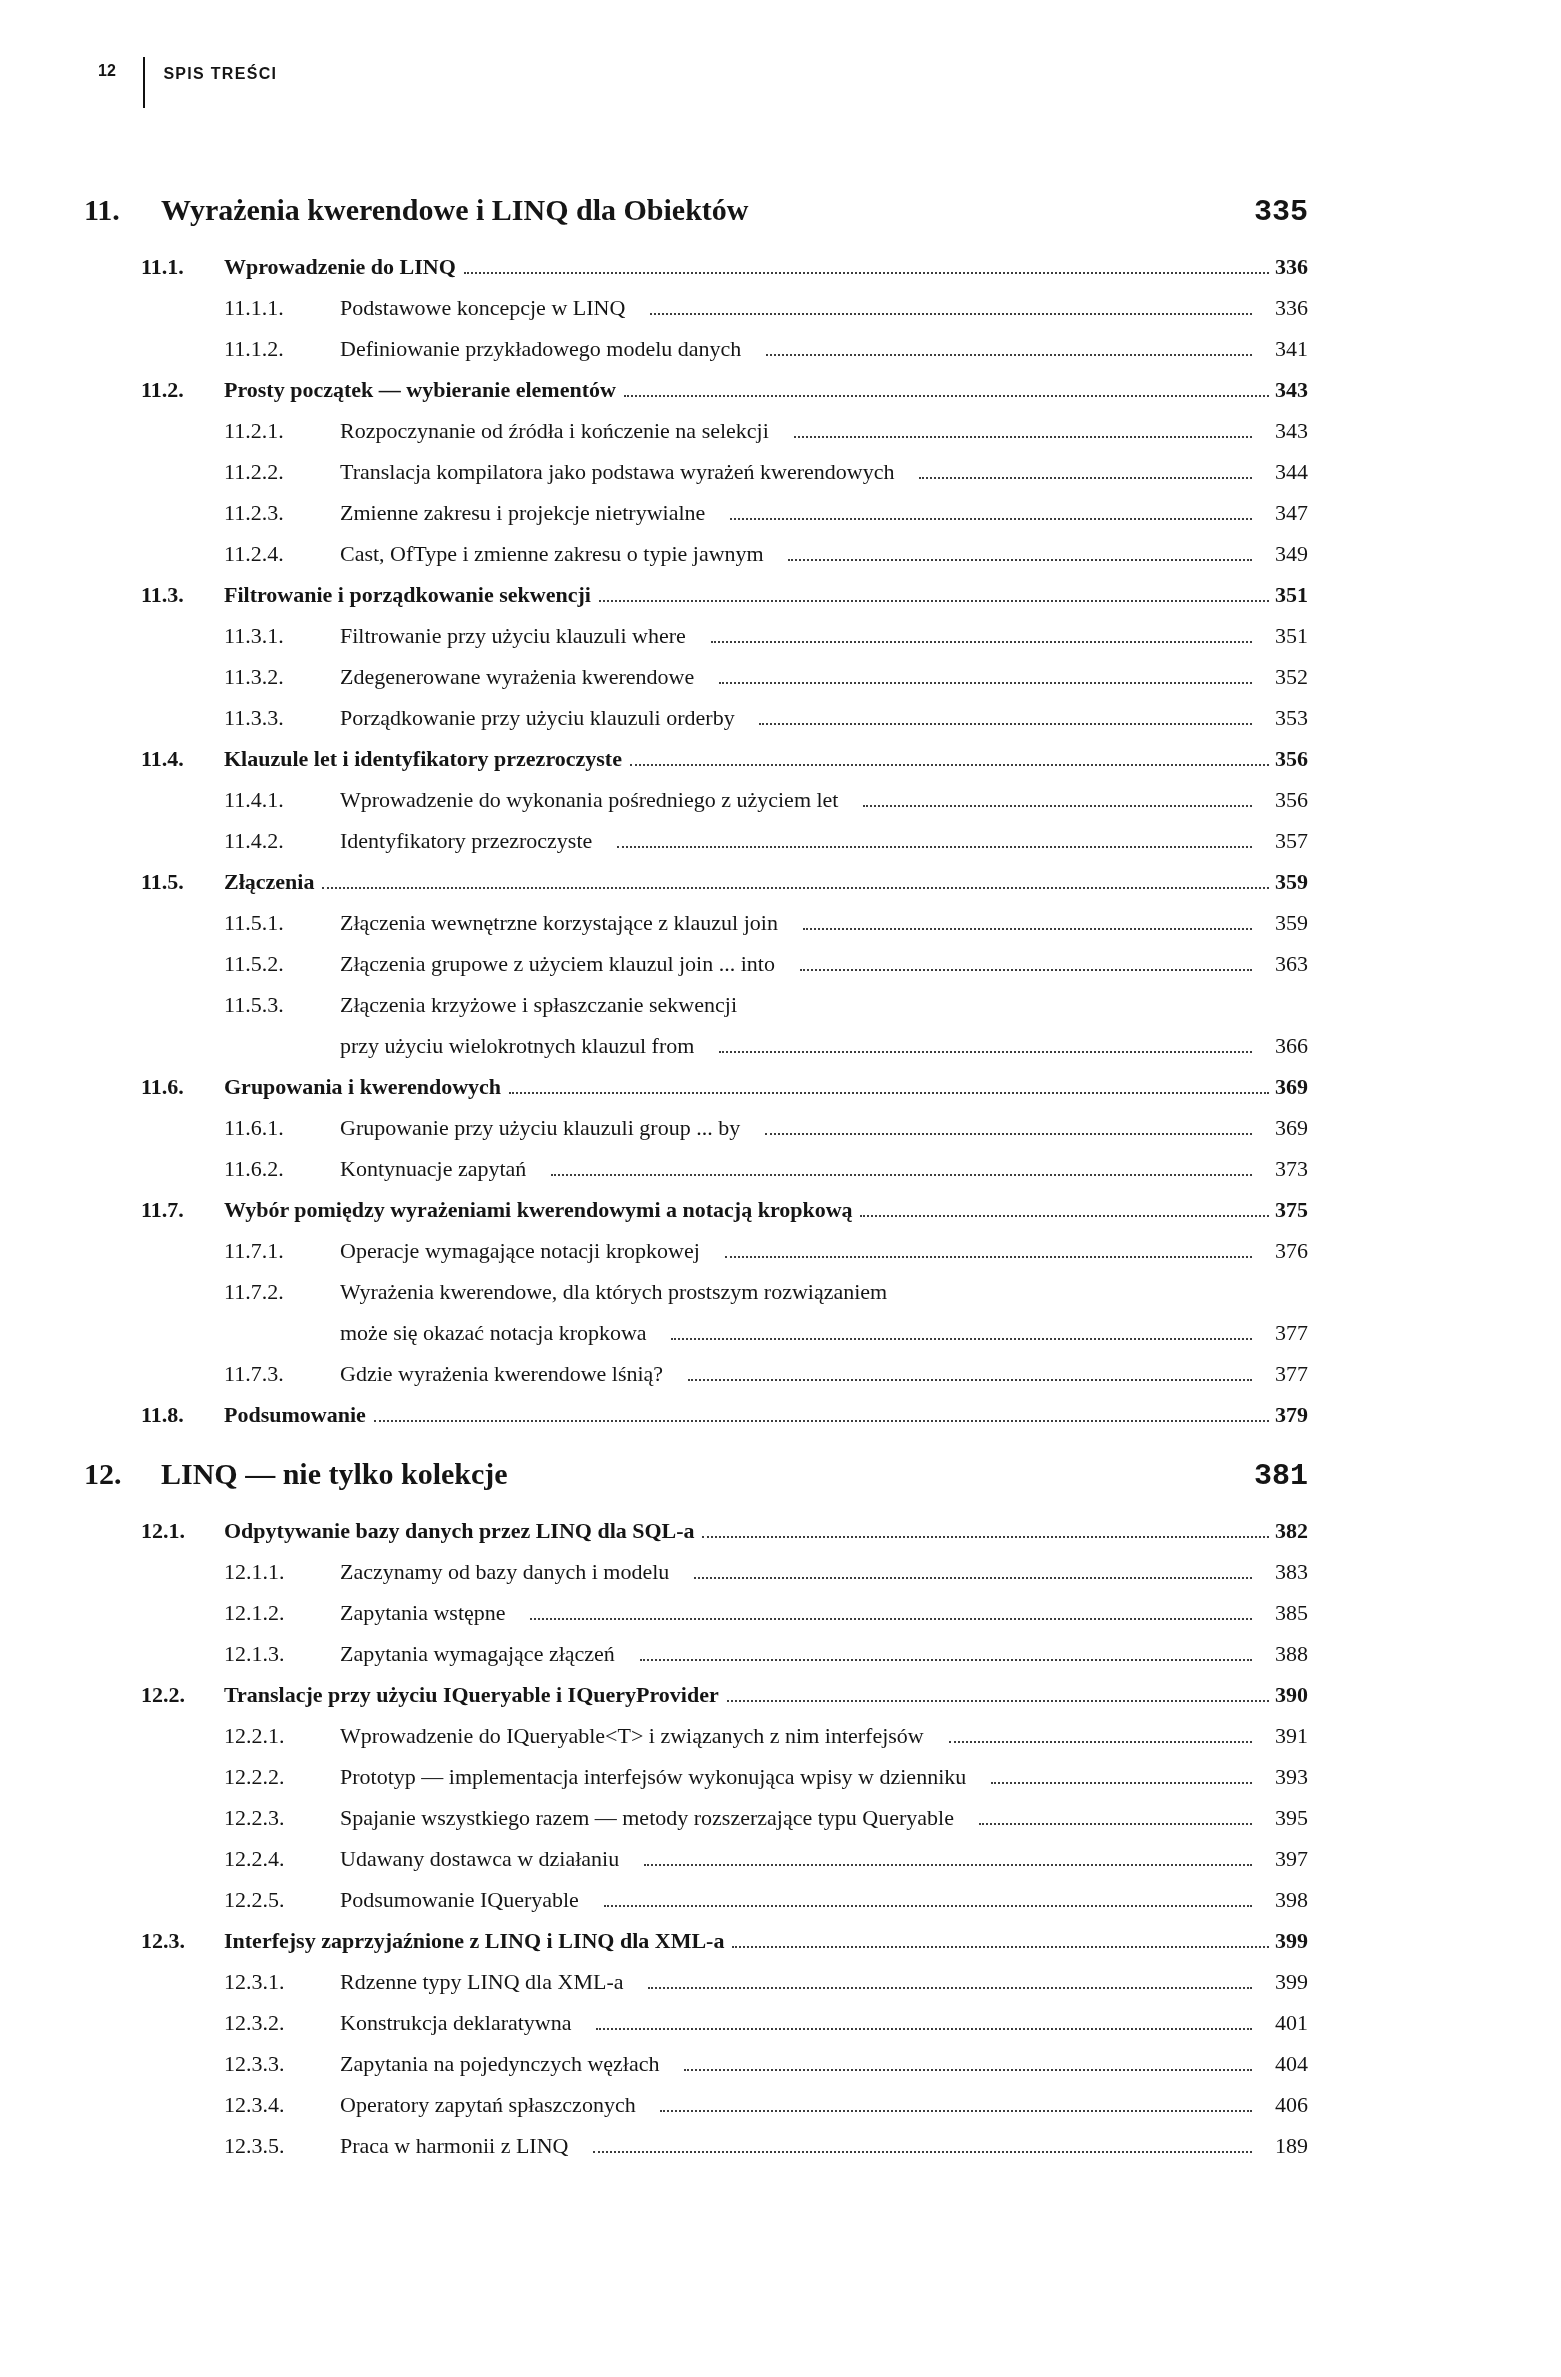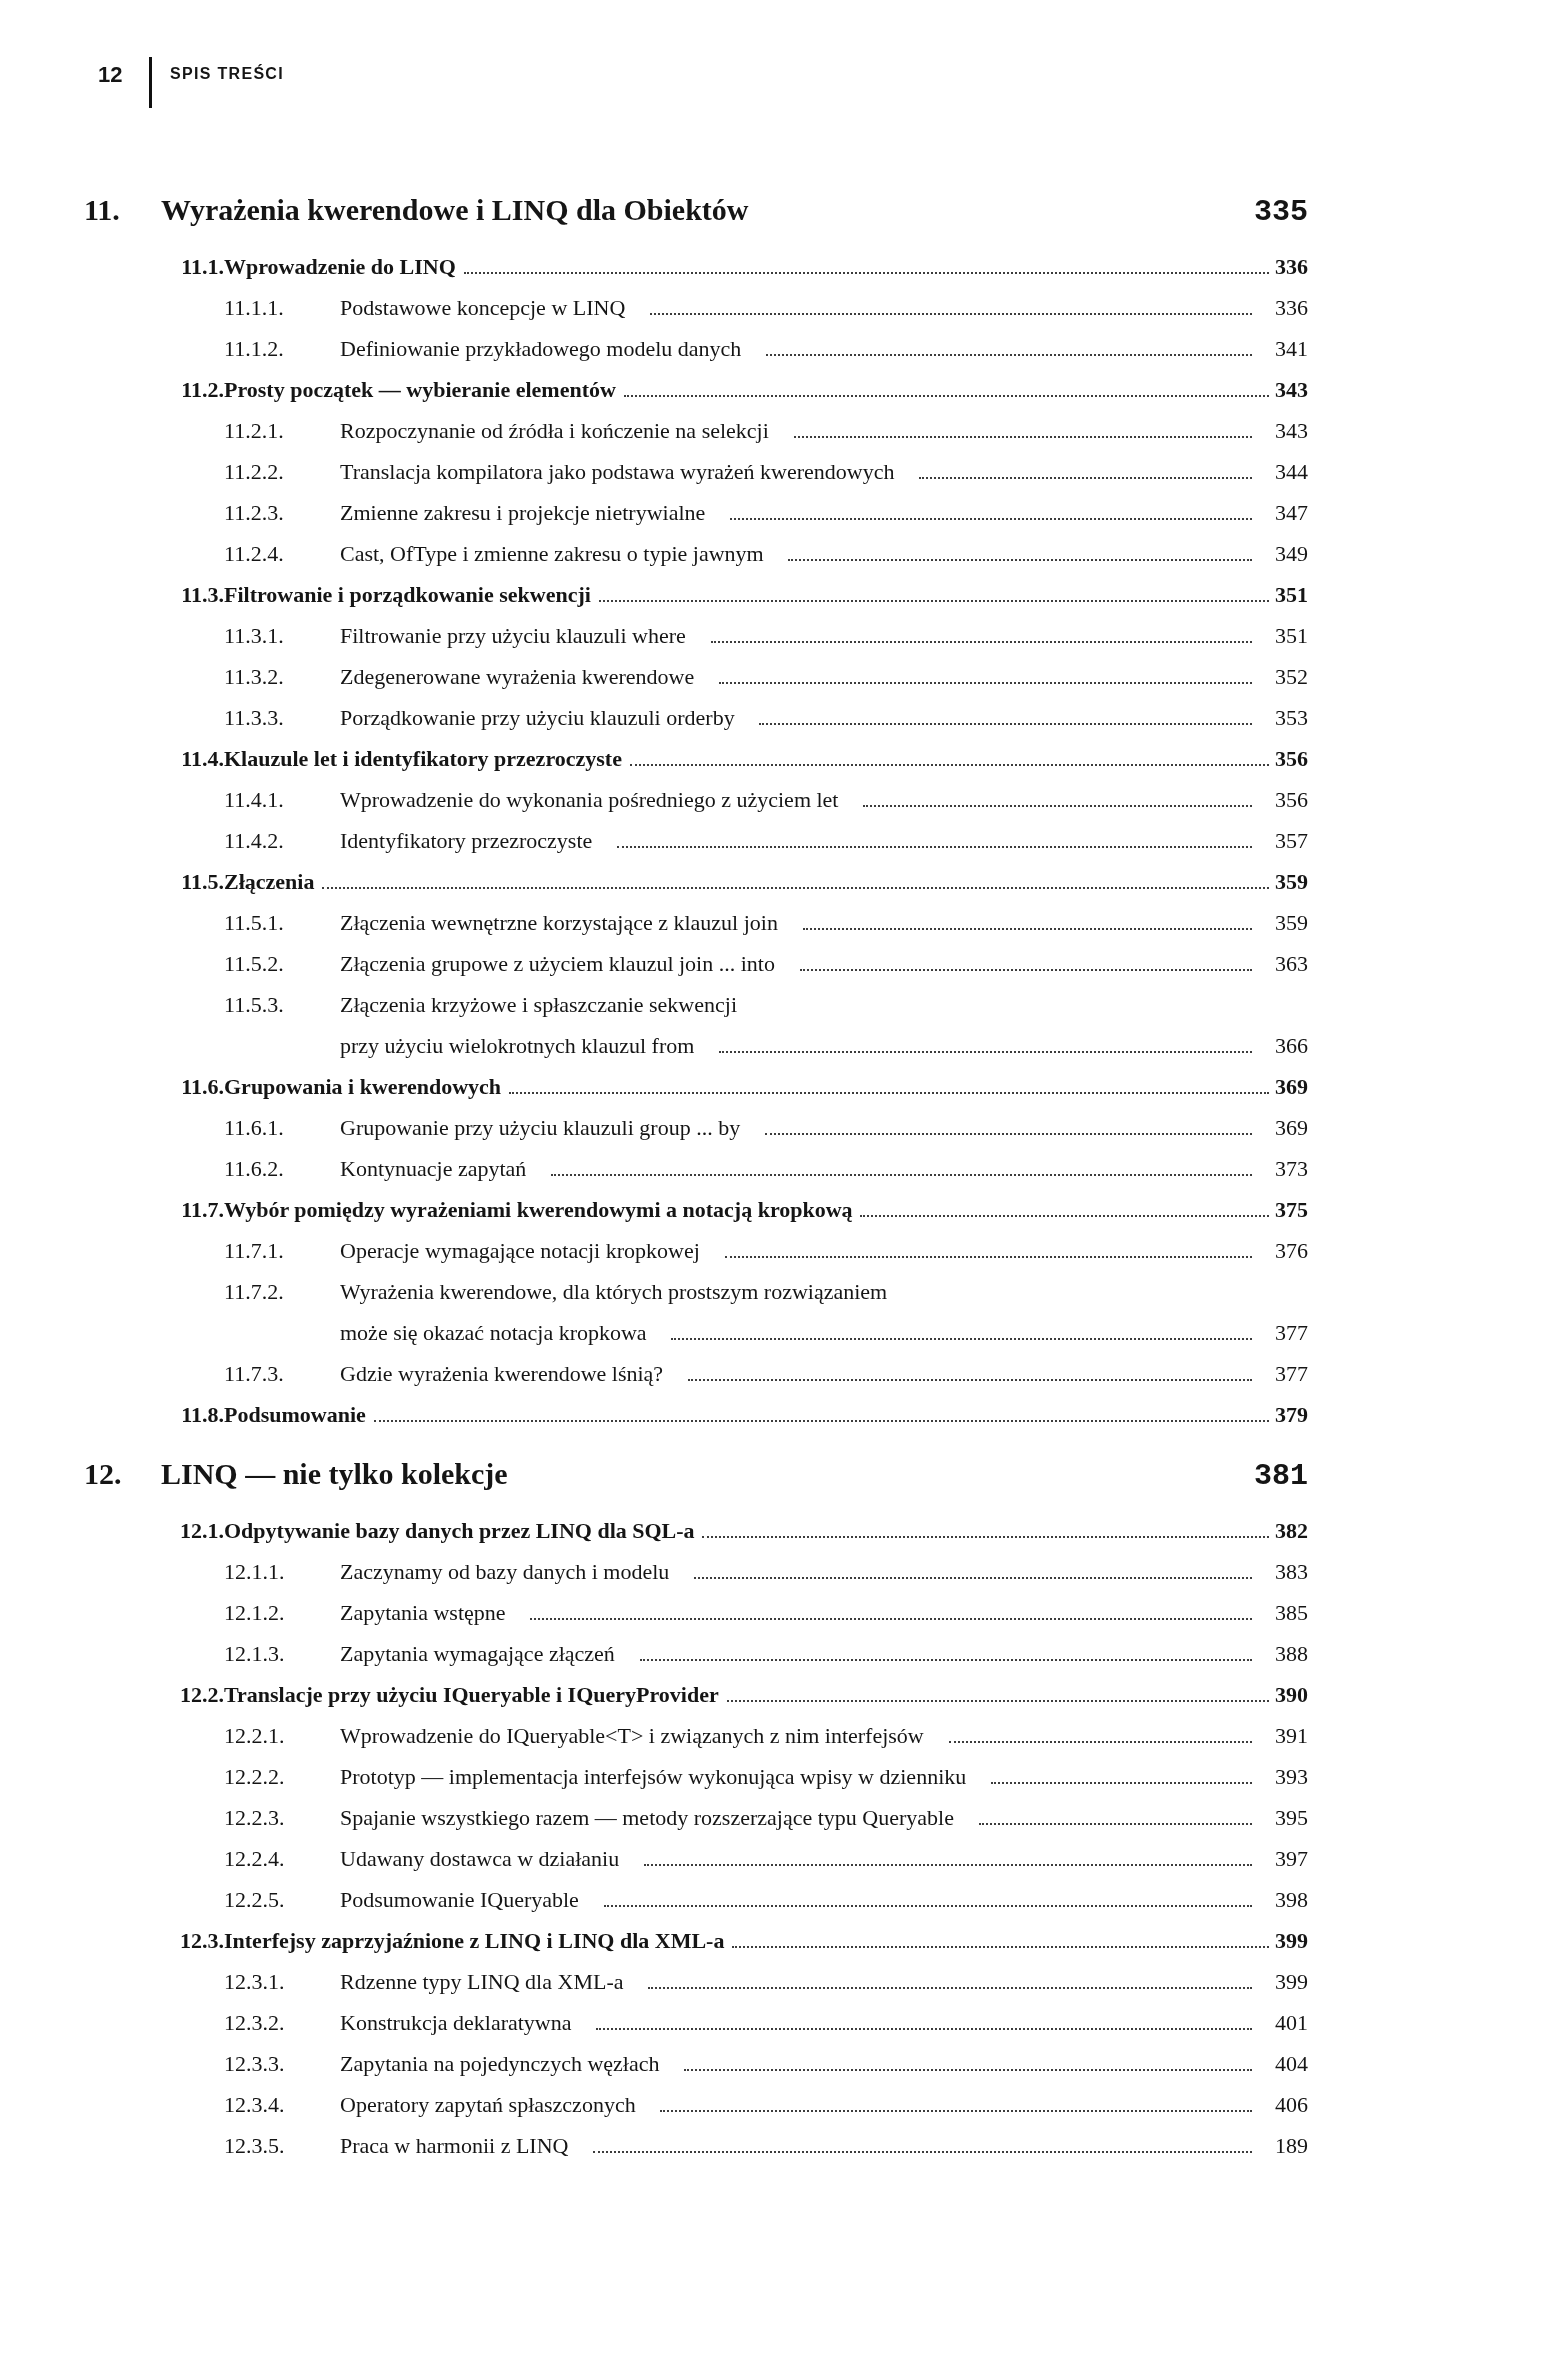--- a/index.html
+++ b/index.html
@@ -10,21 +10,21 @@
     width: 1562px; height: 2377px; background: #ffffff; position: relative;
     font-family: "Liberation Serif", serif; color: #151515;
   }
 
   
   .page-header {
     position: absolute; top: 57px; left: 98px;
     display: flex; align-items: flex-start;
     font-family: "Liberation Sans", sans-serif; font-weight: bold;
   }
-  .hdr-pagenum { font-size: 22px; padding-top: 5.2px; }
+  .hdr-pagenum { font-size: 16px; padding-top: 5.2px; }
   .hdr-rule { width: 2.6px; height: 51px; background: #101010; margin: 0 18px 0 27px; }
   .hdr-title { font-size: 16px; letter-spacing: 1.3px; padding-top: 7.8px; }
 
   
   .toc { position: absolute; top: 171px; left: 84px; width: 1224px; }
 
   .chapter + .chapter { margin-top: 17px; }
 
   .chapter-heading {
     display: flex; align-items: baseline;
@@ -34,21 +34,21 @@
   .ch-num { width: 77px; flex: 0 0 auto; }
   .ch-title { flex: 1 1 auto; }
   .ch-page { flex: 0 0 auto; text-align: right; font-family: Liberation Mono, monospace; }
 
   .row { display: flex; align-items: baseline; font-size: 22px; line-height: 41px; }
   .row .num { flex: 0 0 auto; }
   .row .title { flex: 0 1 auto; white-space: pre-wrap; }
   .row .pg { flex: 0 0 auto; text-align: right; }
 
   .row.lvl1 { font-weight: bold; padding-left: 57px; }
-  .row.lvl1 .num { width: 83px; text-align: right; }
+  .row.lvl1 .num { width: 83px; }
 
   .row.lvl2 { font-weight: normal; padding-left: 140px; gap: 17px; }
   .row.lvl2 .num { width: 99px; }
 
   .dots {
     flex: 1 1 auto; min-width: 15.6px; height: 3.3px;
     border-bottom: 2px dotted #3c3c3c;
     margin: 0 6.5px 0 7.8px;
   }
 </style>

